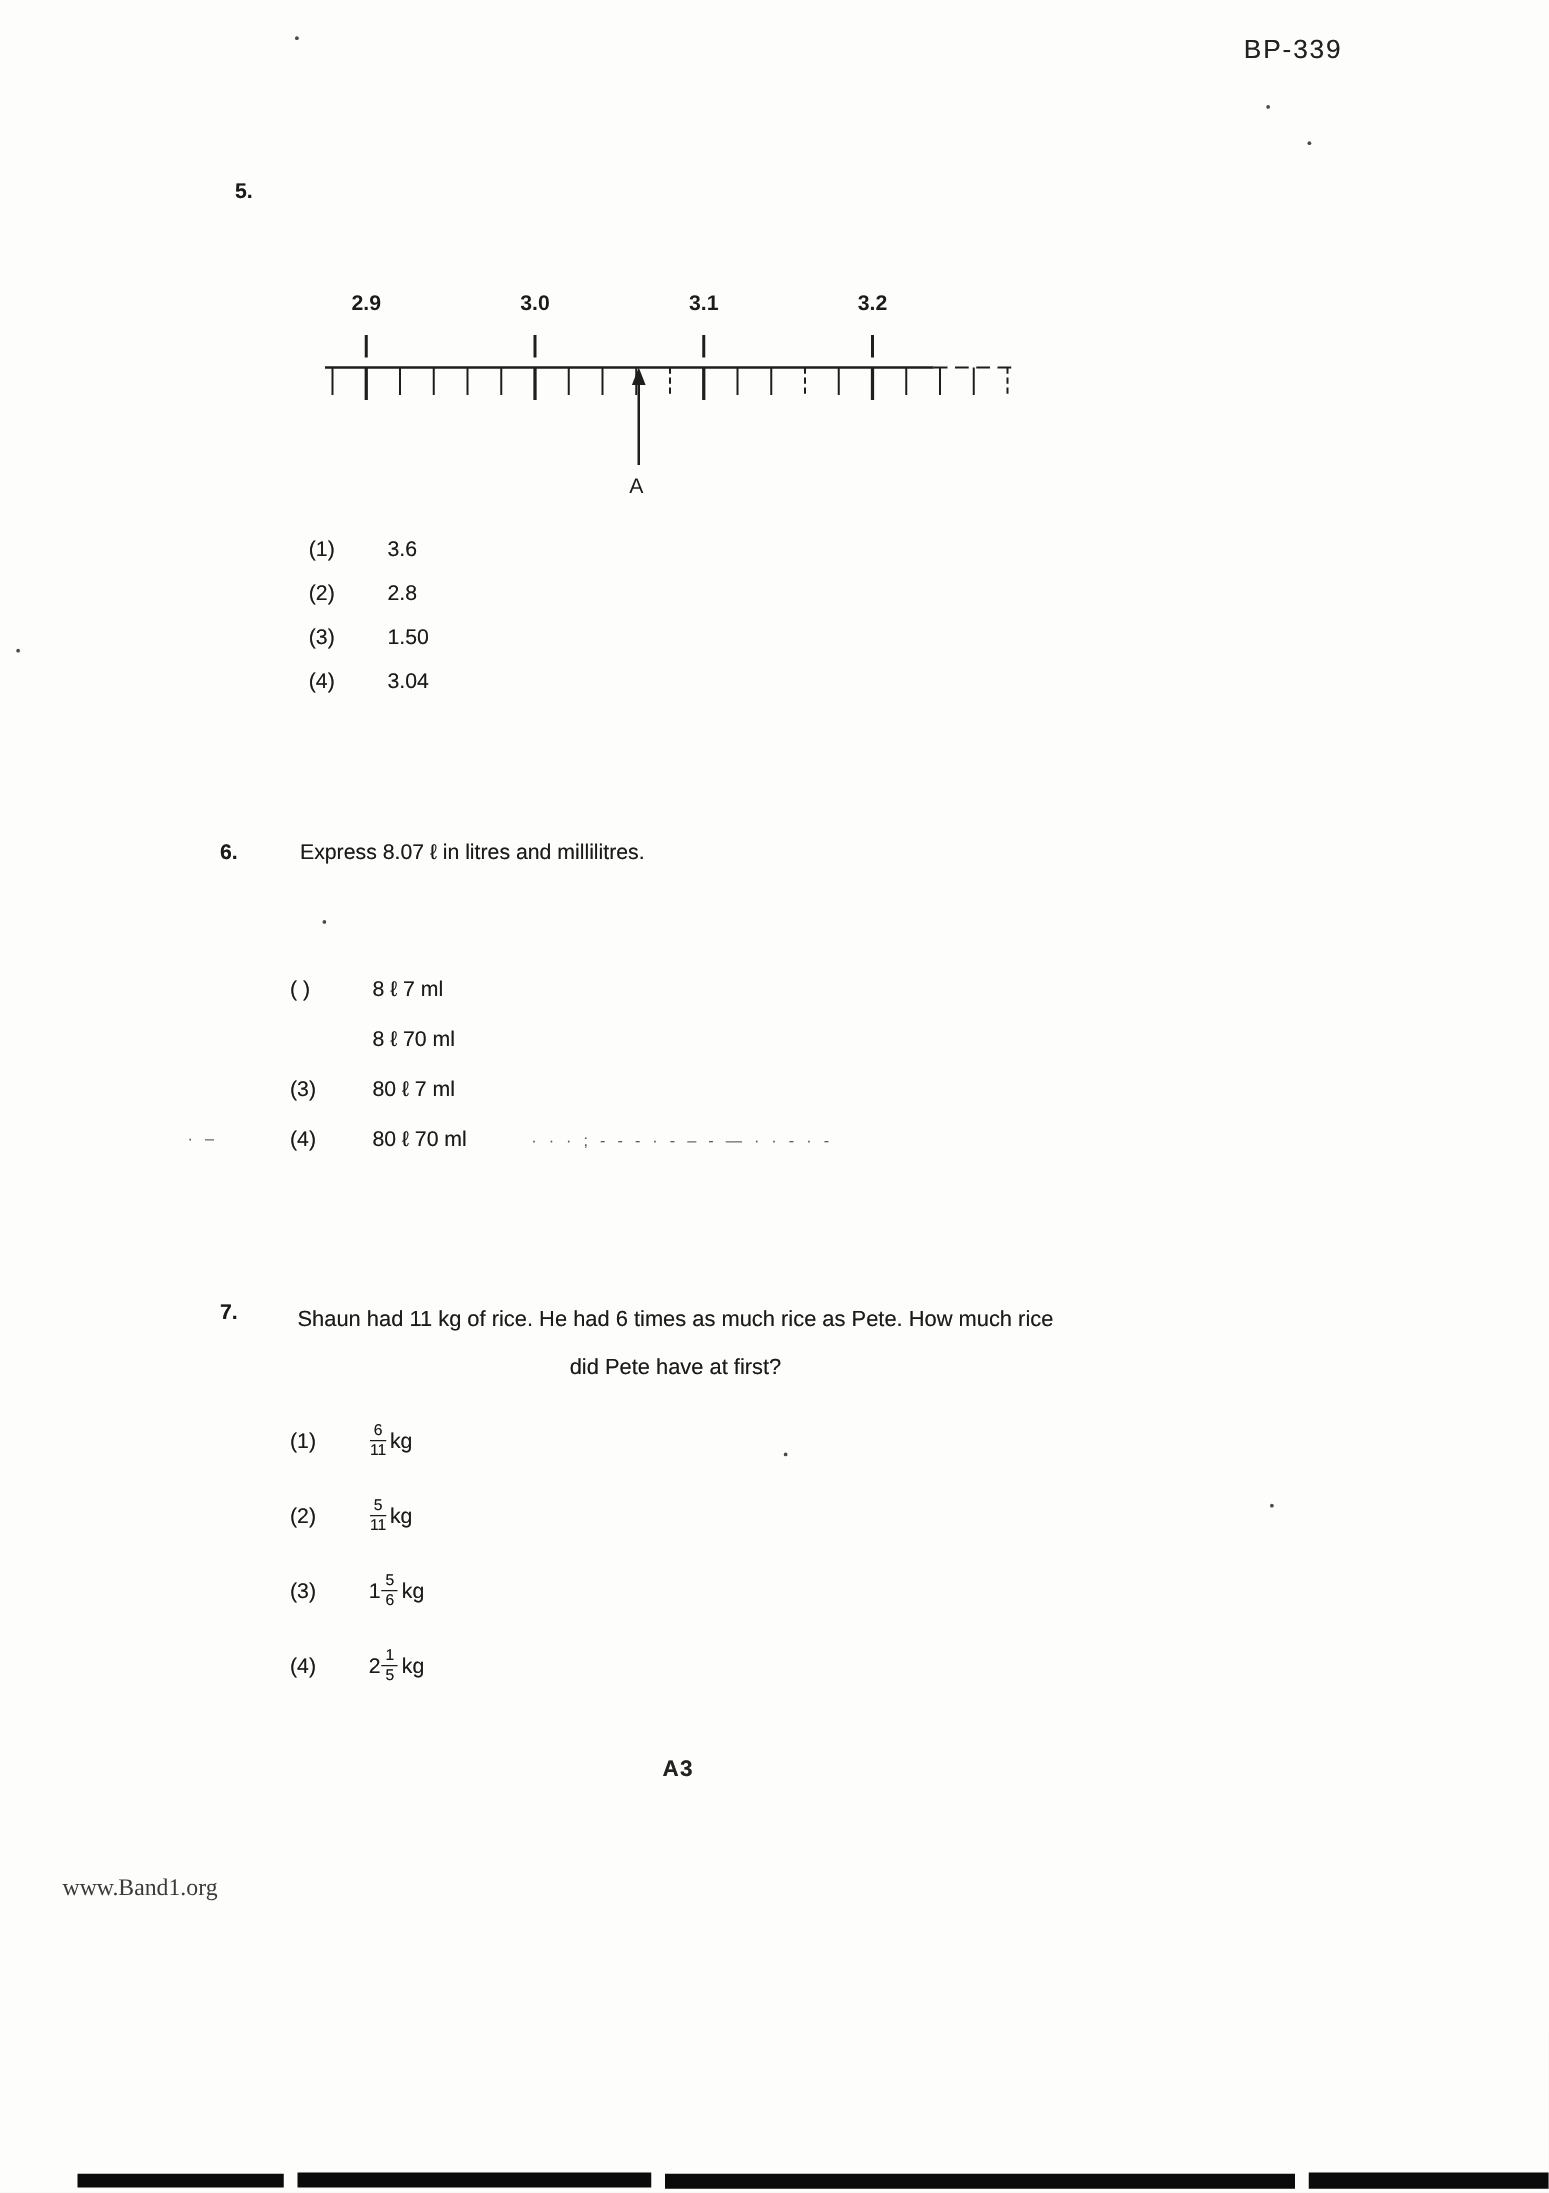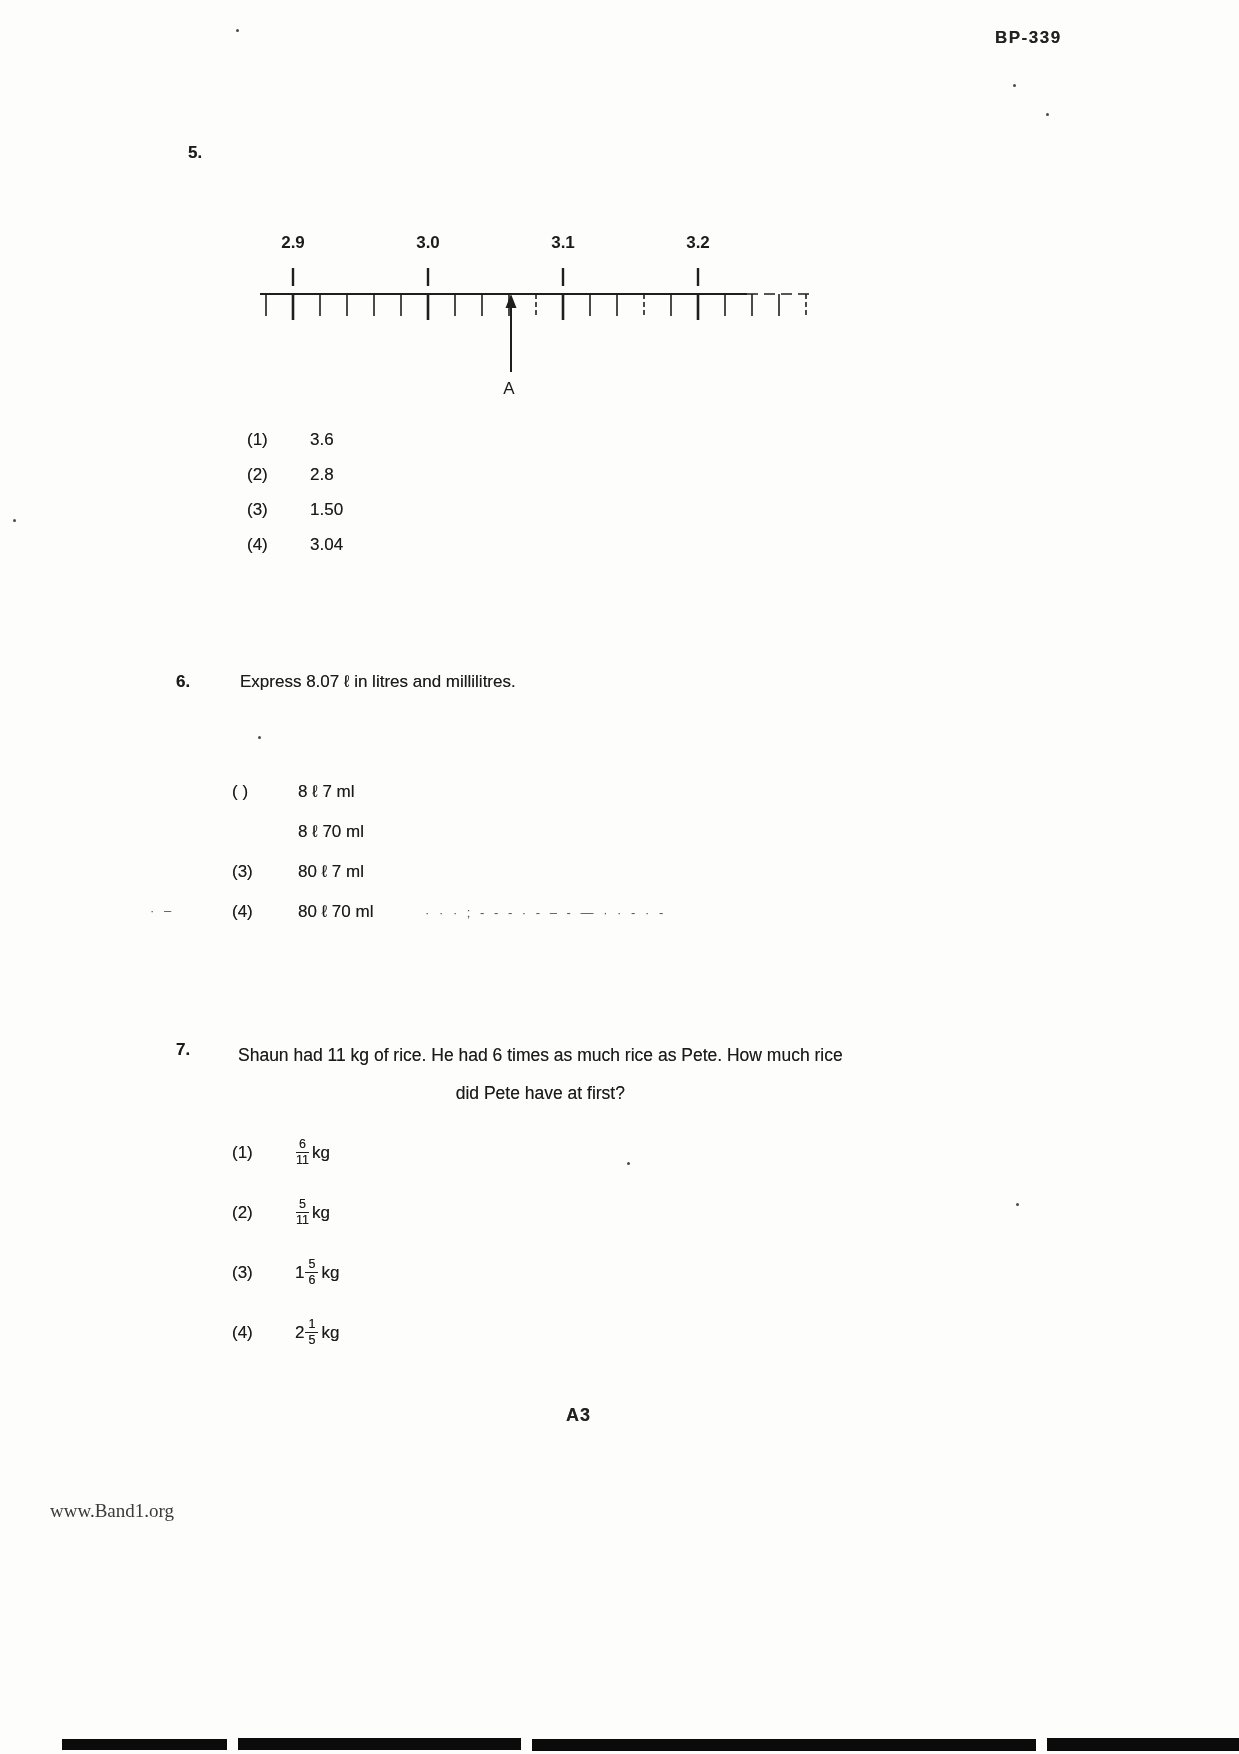--- a/index.html
+++ b/index.html
@@ -8,21 +8,21 @@
     background:#e9e9e9;
     font-family:"Liberation Sans", sans-serif;
   }
   .page{
     position:relative;width:1239px;height:1754px;
     background:#fdfdfb;overflow:hidden;color:#1c1c1c;
   }
   .doc-text{ text-shadow:0 0 .4px rgba(20,20,20,.55); }
   .header-code{
     position:absolute;left:995px;top:28px;
-    font-size:17px;letter-spacing:1.5px;color:#222;font-weight:bold;
+    font-size:21px;letter-spacing:1.5px;color:#222;font-weight:normal;
   }
   .qnum{position:absolute;font-size:17px;font-weight:bold;color:#1b1b1b;}
   .qtext{position:absolute;font-size:17px;color:#1b1b1b;}
   .qline{white-space:nowrap;}
   .q5 .qline{line-height:27px;}
   .q7 .qline{line-height:38px;text-align:center;}
   .opt{
     position:absolute;display:flex;align-items:center;
     font-size:17px;color:#1b1b1b;
   }
@@ -36,21 +36,21 @@
   }
   .frac .fnum{padding:0 3px 1px;border-bottom:1.5px solid #1c1c1c;}
   .frac .fden{padding-top:1px;}
   .whole{font-size:17px;}
   .unit{margin-left:2px;}
   .scale-wrap{position:absolute;left:255px;top:230px;width:580px;height:170px;}
   .noise{
     position:absolute;font-size:13px;color:#555;
     letter-spacing:3px;white-space:nowrap;
   }
-  .page-label{position:absolute;left:530px;top:1405px;font-size:18px;color:#222;font-weight:bold;letter-spacing:1px;margin-left:36px;}
+  .page-label{position:absolute;left:530px;top:1405px;font-size:18px;color:#222;font-weight:bold;letter-spacing:1px;}
   .footer-url{
     position:absolute;left:50px;top:1500px;
     font-family:Liberation Serif, serif;font-size:19px;color:#3a3a3a;
   }
   .speck{position:absolute;width:3px;height:3px;background:#4a4a4a;border-radius:50%;}
   .scanbar{position:absolute;background:#0b0b0b;}
 </style>
 </head>
 <body>
 

